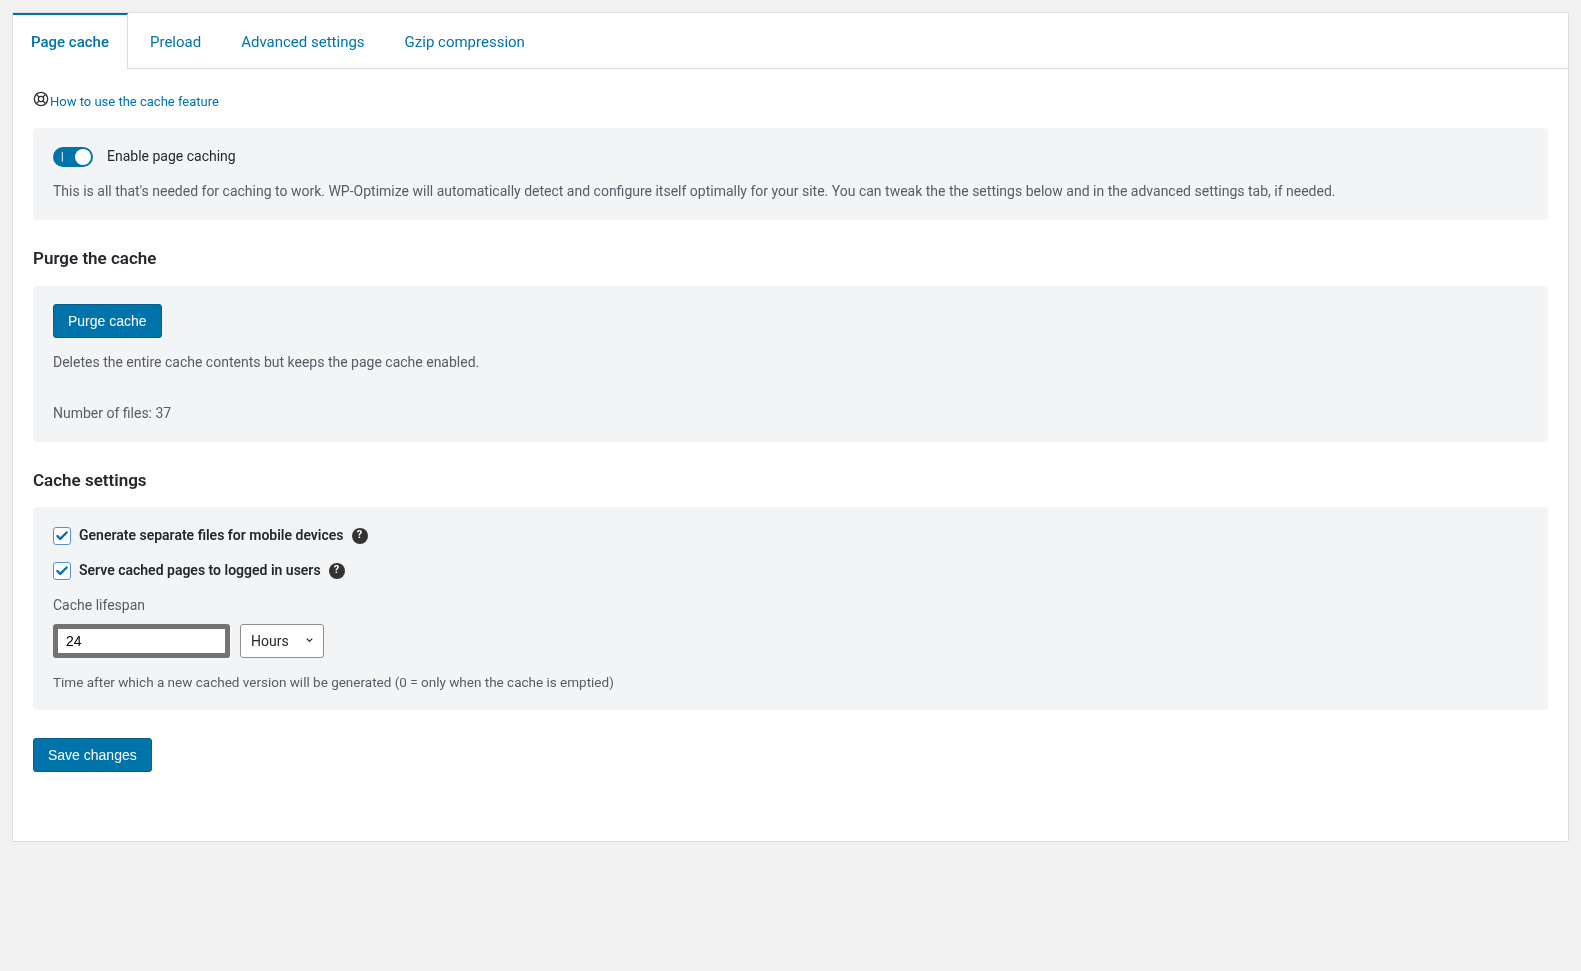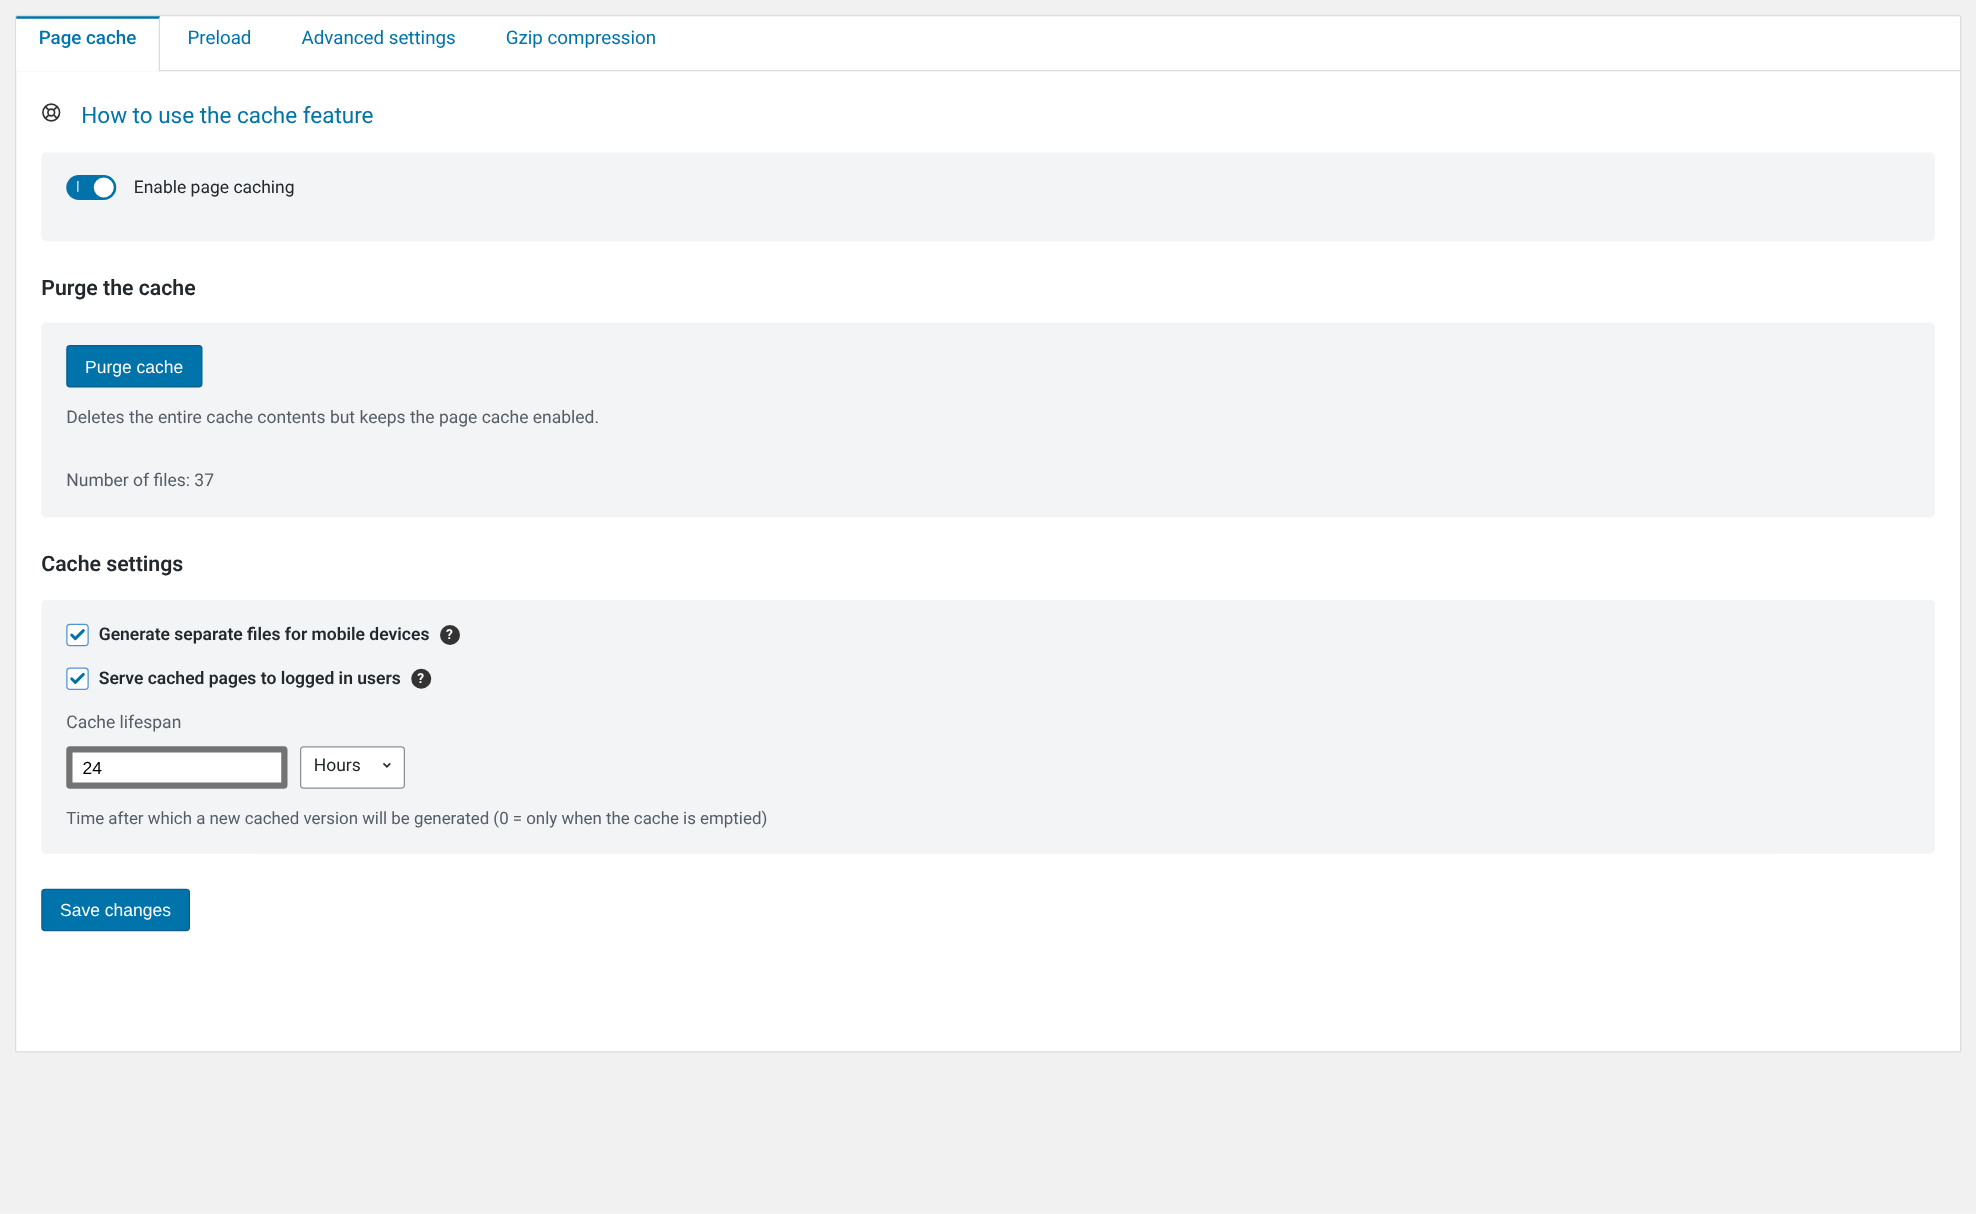--- a/index.html
+++ b/index.html
@@ -29,21 +29,21 @@
     border-radius:2px;
     min-height:830px;
     position:relative;
   }
   
   .tabs{
     display:flex;
     border-bottom:1px solid var(--border);
   }
   .tab{
-    padding:4px 18px 14px;
+    padding:16px 18px 14px;
     font-size:15px;
     color:var(--link);
     cursor:pointer;
     border-top:2px solid transparent;
     text-decoration:none;
     text-align:center;
   }
   .tab.active{
     border-top:2px solid var(--blue);
     border-right:1px solid var(--border);
@@ -54,24 +54,24 @@
   }
   .tab:not(.active){margin-left:4px;}
   
   .content{
     padding:22px 20px 30px 20px;
   }
   
   .help-link{
     display:inline-flex;
     align-items:center;
-    gap:16px;
+    gap:1px;
     color:var(--link);
     text-decoration:none;
-    font-size:18px;
+    font-size:13px;
     margin-bottom:16px;
     cursor:pointer;
   }
   .help-link svg{width:16px;height:16px;flex-shrink:0;}
   
   .panel{
     background:var(--panel);
     border-radius:4px;
     padding:18px 20px;
     margin-bottom:18px;
@@ -185,20 +185,21 @@
     </a>
 
     
     <div class="panel">
       <div class="switch-row">
         <span class="switch">
           <span class="knob"></span>
         </span>
         <span class="switch-label">Enable page caching</span>
       </div>
+      <p>This is all that's needed for caching to work. WP-Optimize will automatically detect and configure itself optimally for your site. You can tweak the the settings below and in the advanced settings tab, if needed.</p>
     </div>
 
     
     <h3 class="section-title">Purge the cache</h3>
     <div class="panel">
       <button class="button-primary" style="margin-bottom:14px;">Purge cache</button>
       <p style="margin-bottom:30px;">Deletes the entire cache contents but keeps the page cache enabled.</p>
       <p>Number of files: 37</p>
     </div>
 

